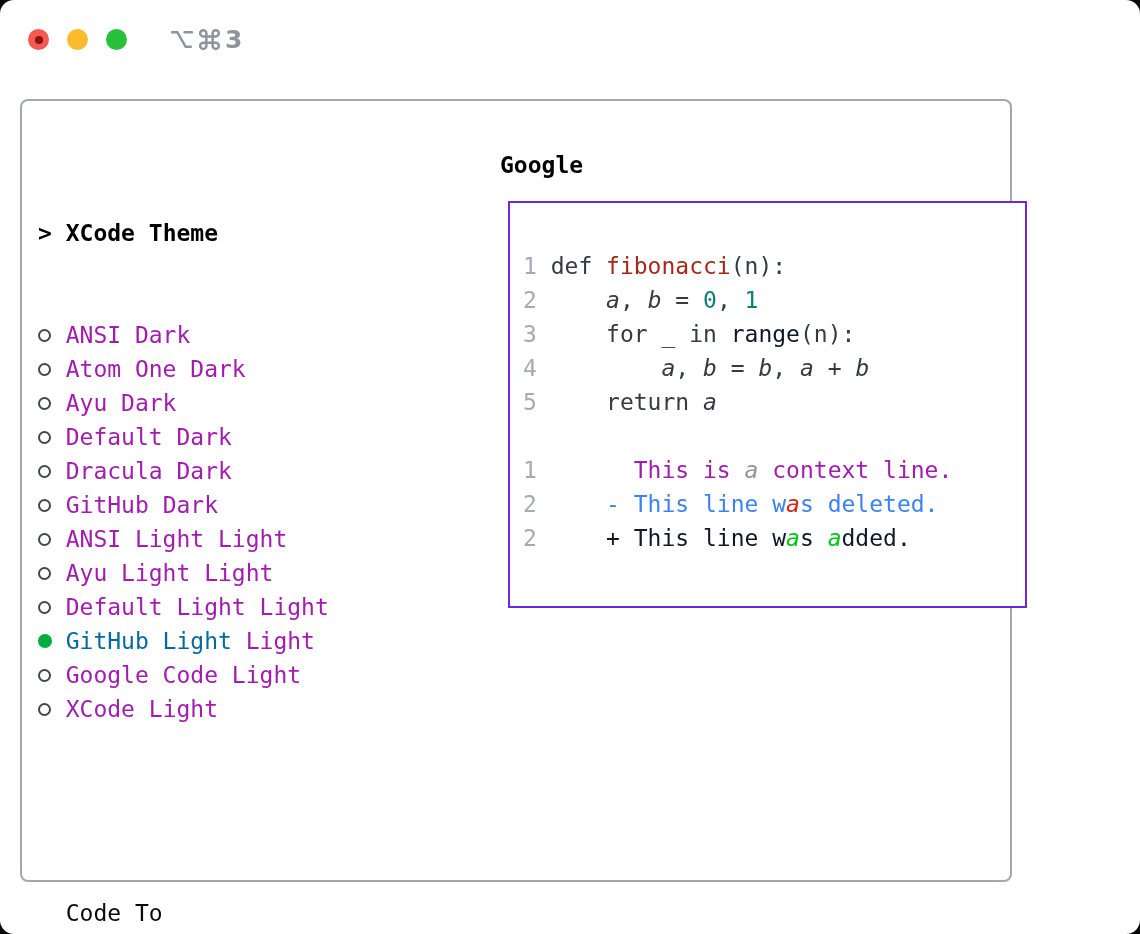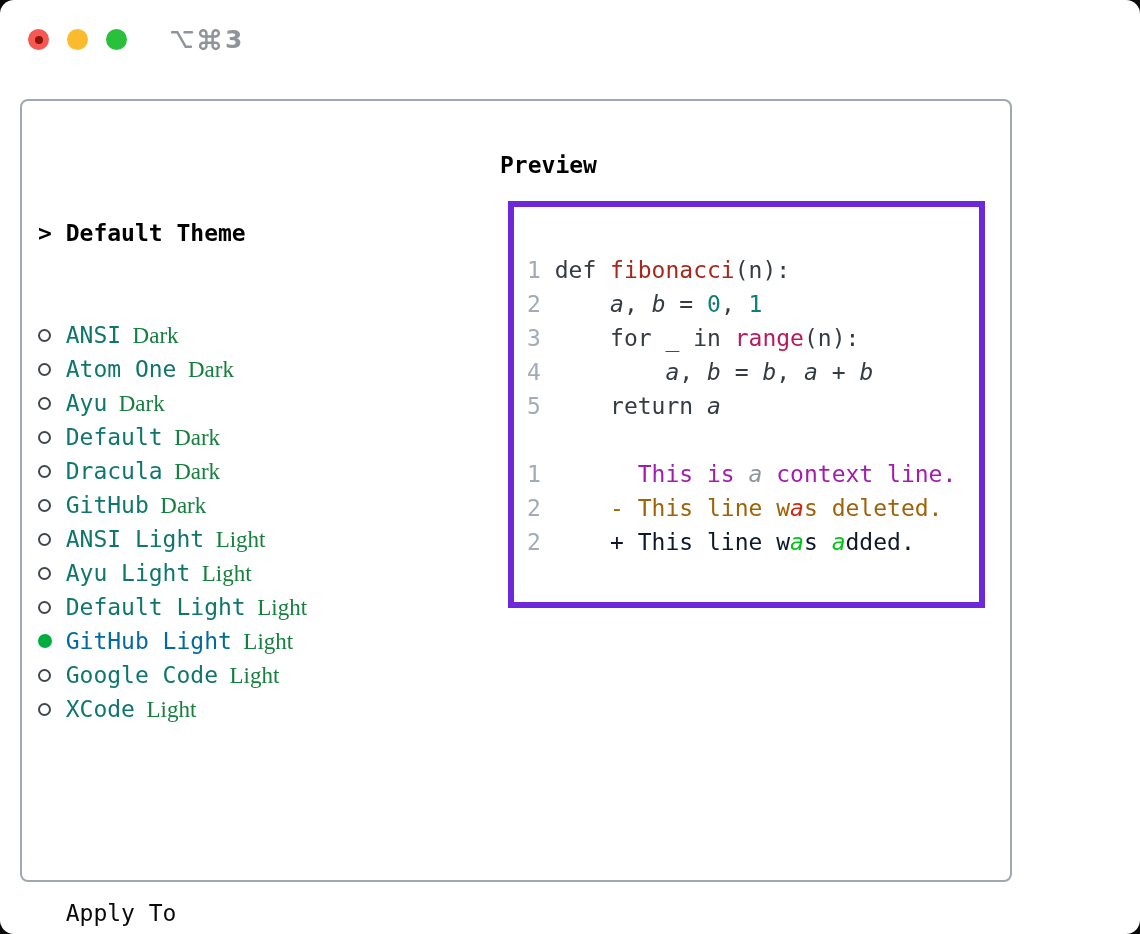--- a/index.html
+++ b/index.html
@@ -25,38 +25,38 @@
   .left-col{position:absolute;left:16px;top:47px;font-size:23px;line-height:34px;
             color:#363d45;white-space:pre;}
   .row{height:34px;}
   .blank{height:34px;}
   .cursor{font-weight:700;color:#000;}
   .hdr{font-weight:700;color:#000;margin-left:1ch;}
   .hdr2-label{padding-left:2ch;color:#0a0a0a;}
   .radio{display:inline-block;box-sizing:border-box;width:13px;height:13px;border-radius:50%;
          border:2px solid #40474f;margin-right:calc(2ch - 13px);vertical-align:middle;margin-bottom:3px;}
   .radio.on{background:#00ae3f;border-color:#00ae3f;width:14px;height:14px;margin-right:calc(2ch - 14px);}
-  .tname{color:#0f766e;}
+  .tname{color:#a21caf;}
   .tname.sel{color:#0369a1;}
-  .ttag{color:#15803d;margin-left:1ch;font-family:Liberation Serif, serif;}
+  .ttag{color:#a21caf;margin-left:1ch;}
   
   .preview-label{position:absolute;left:478px;top:47px;font-size:23px;line-height:34px;font-weight:700;color:#000;}
-  .preview-box{position:absolute;left:486px;top:100px;width:477px;height:407px;box-sizing:border-box;
-               border:6px solid #6d28d9;background:#fff;}
+  .preview-box{position:absolute;left:486px;top:100px;width:519px;height:407px;box-sizing:border-box;
+               border:2px solid #6d28d9;background:#fff;}
   .code{position:absolute;left:13px;top:46px;font-size:23px;line-height:34px;white-space:pre;color:#343b43;}
   .cline{height:34px;}
   .lnum{display:inline-block;width:1ch;margin-right:1ch;color:#a2abb6;}
   .t-plain{color:#343b43;}
   .t-func{color:#a8271b;}
   .t-num{color:#0b7e79;}
-  .t-builtin{color:#be185d;}
+  .t-builtin{color:#0f172a;}
   .t-var{color:#343b43;font-style:italic;}
   .t-ctx{color:#a21caf;}
   .t-ctx-it{color:#8d959f;font-style:italic;}
-  .t-del{color:#a16207;}
+  .t-del{color:#3b82f6;}
   .t-del-it{color:#d02816;font-style:italic;}
   .t-add{color:#0f172a;}
   .t-add-it{color:#00c614;font-style:italic;}
 </style>
 </head>
 <body>
 
 <div class="window">
 
   <div class="titlebar">
@@ -73,29 +73,29 @@
       <svg viewBox="0 0 24 24" width="25" height="25" fill="none" stroke="#8f949b" stroke-width="2.4" stroke-linecap="round" stroke-linejoin="round">
           <path d="M15 6v12a3 3 0 1 0 3-3H6a3 3 0 1 0 3 3V6a3 3 0 1 0-3 3h12a3 3 0 1 0-3-3"></path>
         </svg>
       <span class="num">3</span>
     </span>
   </div>
 
   <div class="panel">
 
     <div class="left-col">
-      <div class="row"><span class="cursor">&gt;</span><span class="hdr">Default Theme</span></div>
+      <div class="row"><span class="cursor">&gt;</span><span class="hdr">XCode Theme</span></div>
       <div id="theme-rows"><div class="row"><span class="radio"></span><span class="tname">ANSI</span><span class="ttag">Dark</span></div><div class="row"><span class="radio"></span><span class="tname">Atom One</span><span class="ttag">Dark</span></div><div class="row"><span class="radio"></span><span class="tname">Ayu</span><span class="ttag">Dark</span></div><div class="row"><span class="radio"></span><span class="tname">Default</span><span class="ttag">Dark</span></div><div class="row"><span class="radio"></span><span class="tname">Dracula</span><span class="ttag">Dark</span></div><div class="row"><span class="radio"></span><span class="tname">GitHub</span><span class="ttag">Dark</span></div><div class="row"><span class="radio"></span><span class="tname">ANSI Light</span><span class="ttag">Light</span></div><div class="row"><span class="radio"></span><span class="tname">Ayu Light</span><span class="ttag">Light</span></div><div class="row"><span class="radio"></span><span class="tname">Default Light</span><span class="ttag">Light</span></div><div class="row"><span class="radio on"></span><span class="tname sel">GitHub Light</span><span class="ttag">Light</span></div><div class="row"><span class="radio"></span><span class="tname">Google Code</span><span class="ttag">Light</span></div><div class="row"><span class="radio"></span><span class="tname">XCode</span><span class="ttag">Light</span></div></div>
       <div class="blank"></div>
-      <div class="row"><span class="hdr2-label">Apply To</span></div>
+      <div class="row"><span class="hdr2-label">Code To</span></div>
       
       
       
     </div>
 
-    <div class="preview-label">Preview</div>
+    <div class="preview-label">Google</div>
 
     <div class="preview-box">
       <div class="code" id="code-block"><div class="cline"><span class="lnum">1</span><span class="t-plain">def </span><span class="t-func">fibonacci</span><span class="t-plain">(n):</span></div><div class="cline"><span class="lnum">2</span><span class="t-plain">    </span><span class="t-var">a</span><span class="t-plain">, </span><span class="t-var">b</span><span class="t-plain"> = </span><span class="t-num">0</span><span class="t-plain">, </span><span class="t-num">1</span></div><div class="cline"><span class="lnum">3</span><span class="t-plain">    for _ in </span><span class="t-builtin">range</span><span class="t-plain">(n):</span></div><div class="cline"><span class="lnum">4</span><span class="t-plain">        </span><span class="t-var">a</span><span class="t-plain">, </span><span class="t-var">b</span><span class="t-plain"> = </span><span class="t-var">b</span><span class="t-plain">, </span><span class="t-var">a</span><span class="t-plain"> + </span><span class="t-var">b</span></div><div class="cline"><span class="lnum">5</span><span class="t-plain">    return </span><span class="t-var">a</span></div><div class="cline"></div><div class="cline"><span class="lnum">1</span><span class="t-ctx">      This is </span><span class="t-ctx-it">a</span><span class="t-ctx"> context line.</span></div><div class="cline"><span class="lnum">2</span><span class="t-del">    - This line w</span><span class="t-del-it">a</span><span class="t-del">s deleted.</span></div><div class="cline"><span class="lnum">2</span><span class="t-add">    + This line w</span><span class="t-add-it">a</span><span class="t-add">s </span><span class="t-add-it">a</span><span class="t-add">dded.</span></div></div>
     </div>
 
   </div>
 </div>
 
 </body></html>

